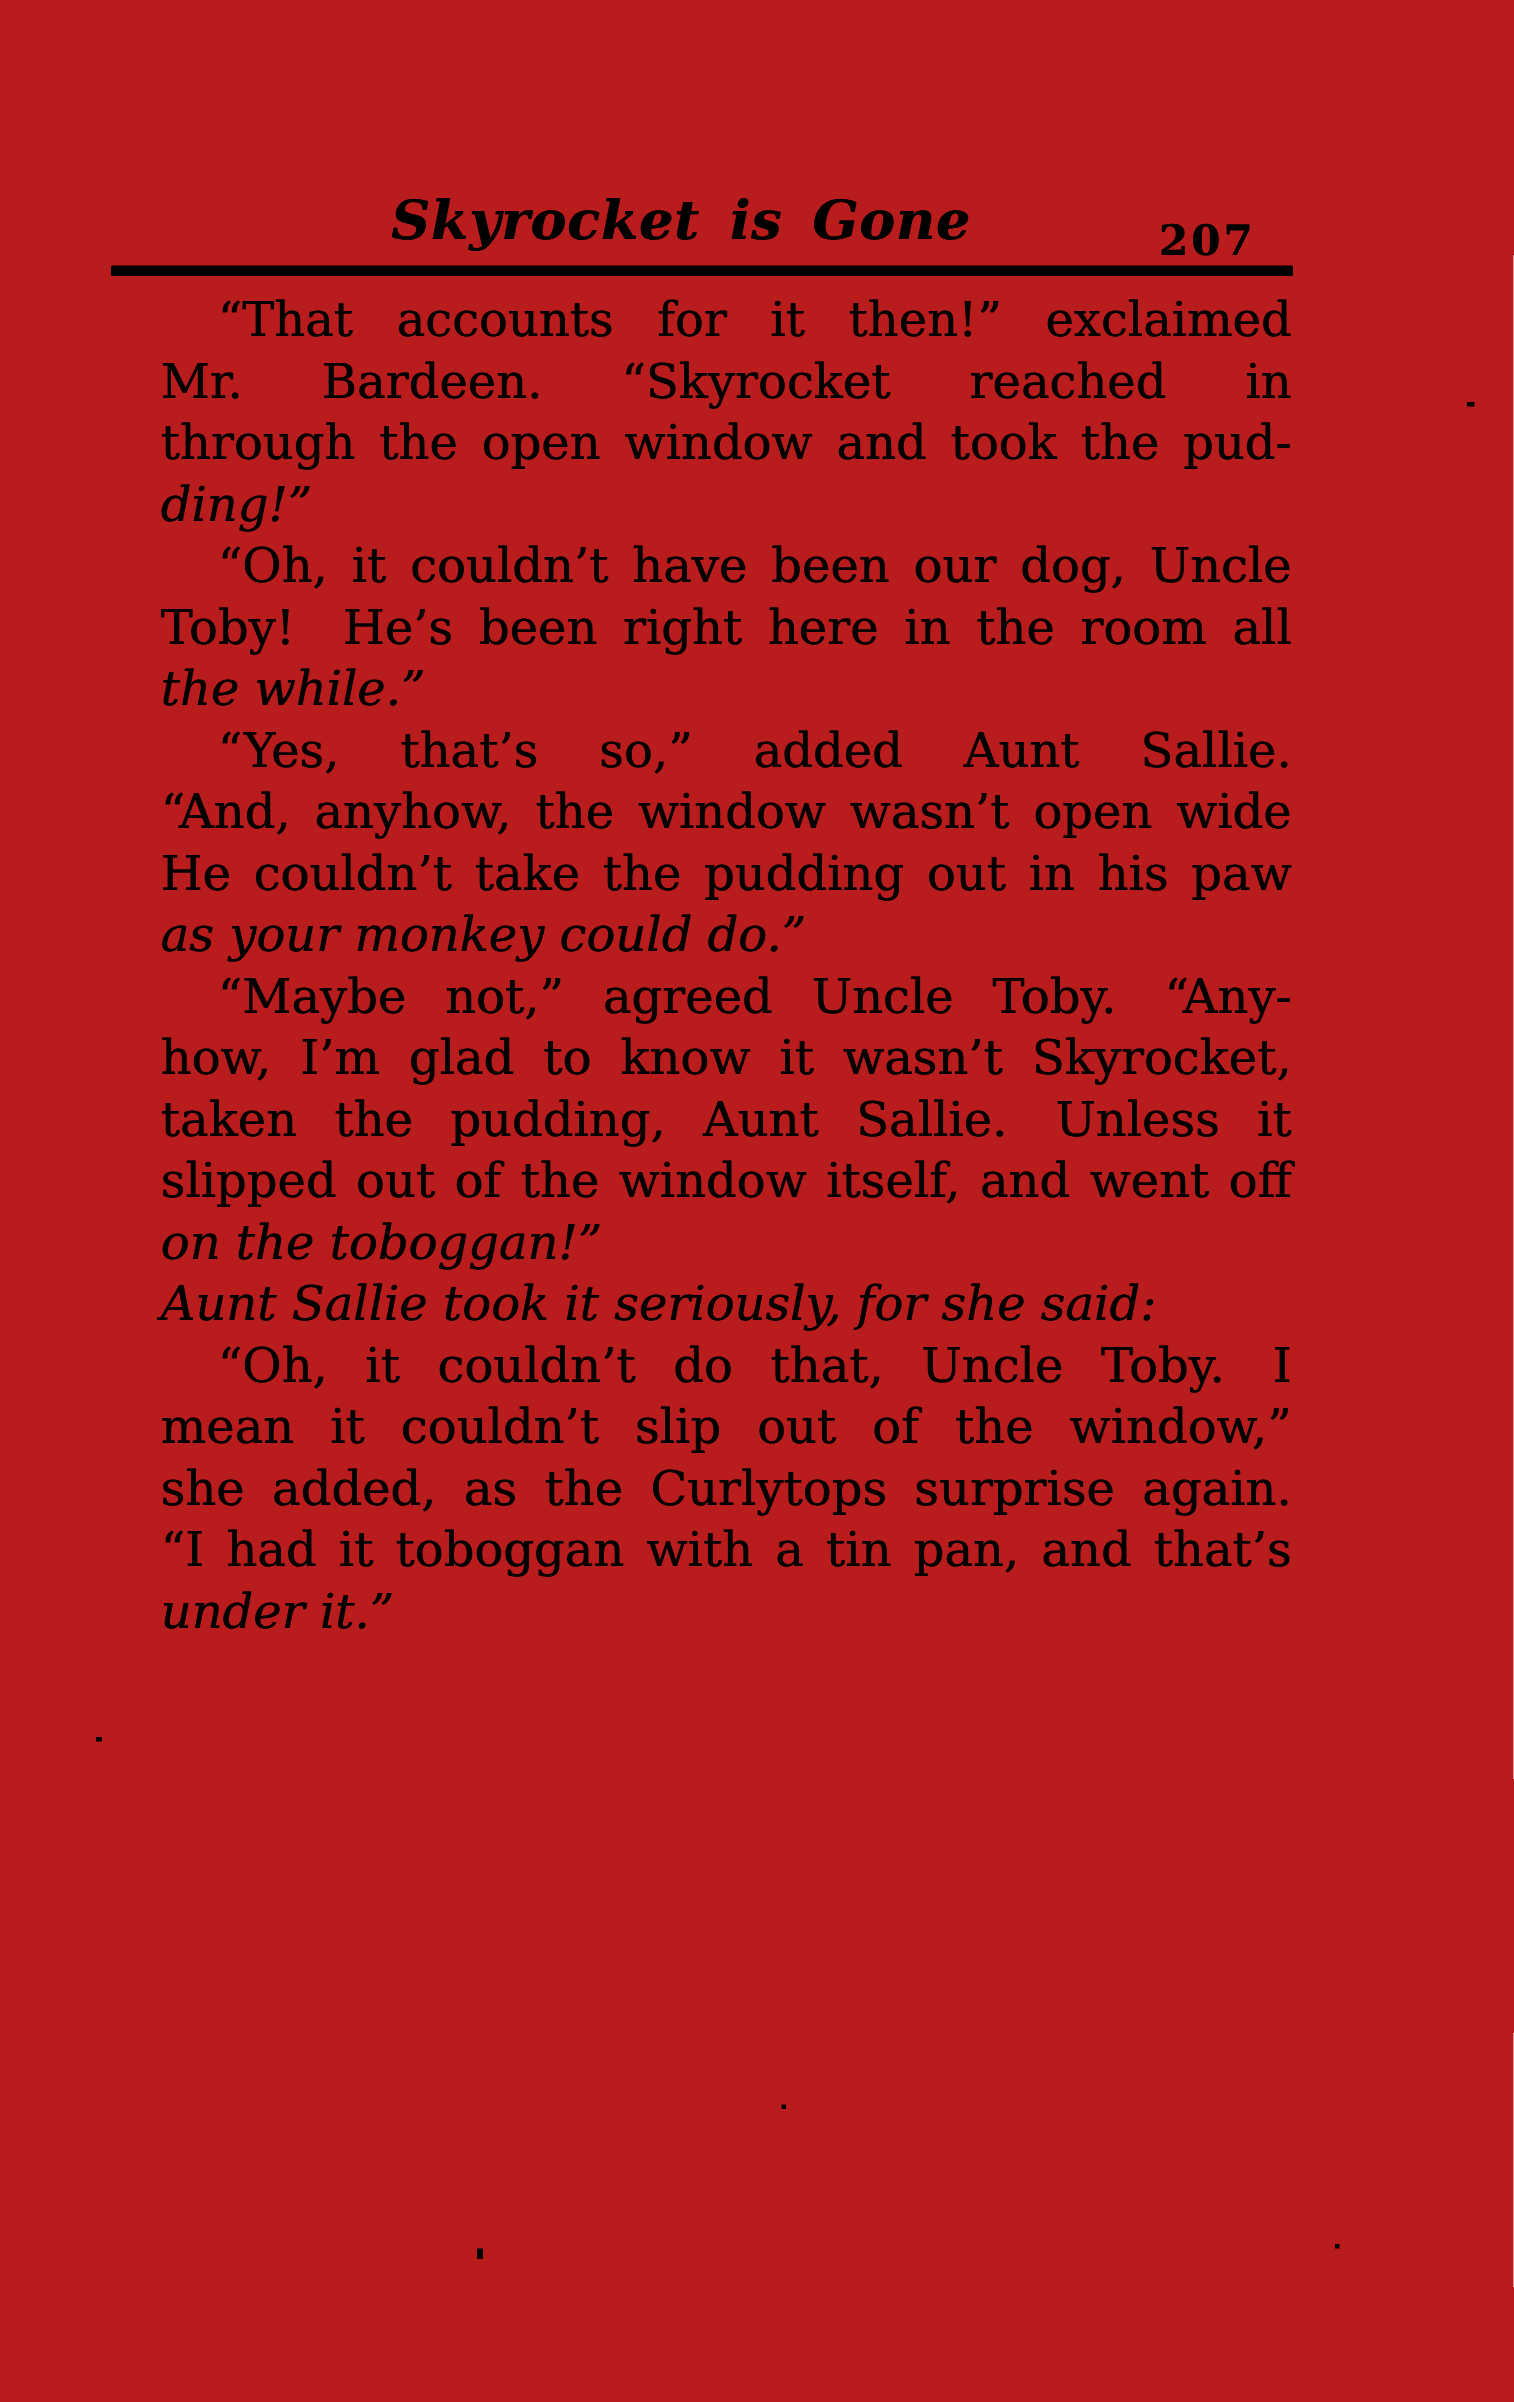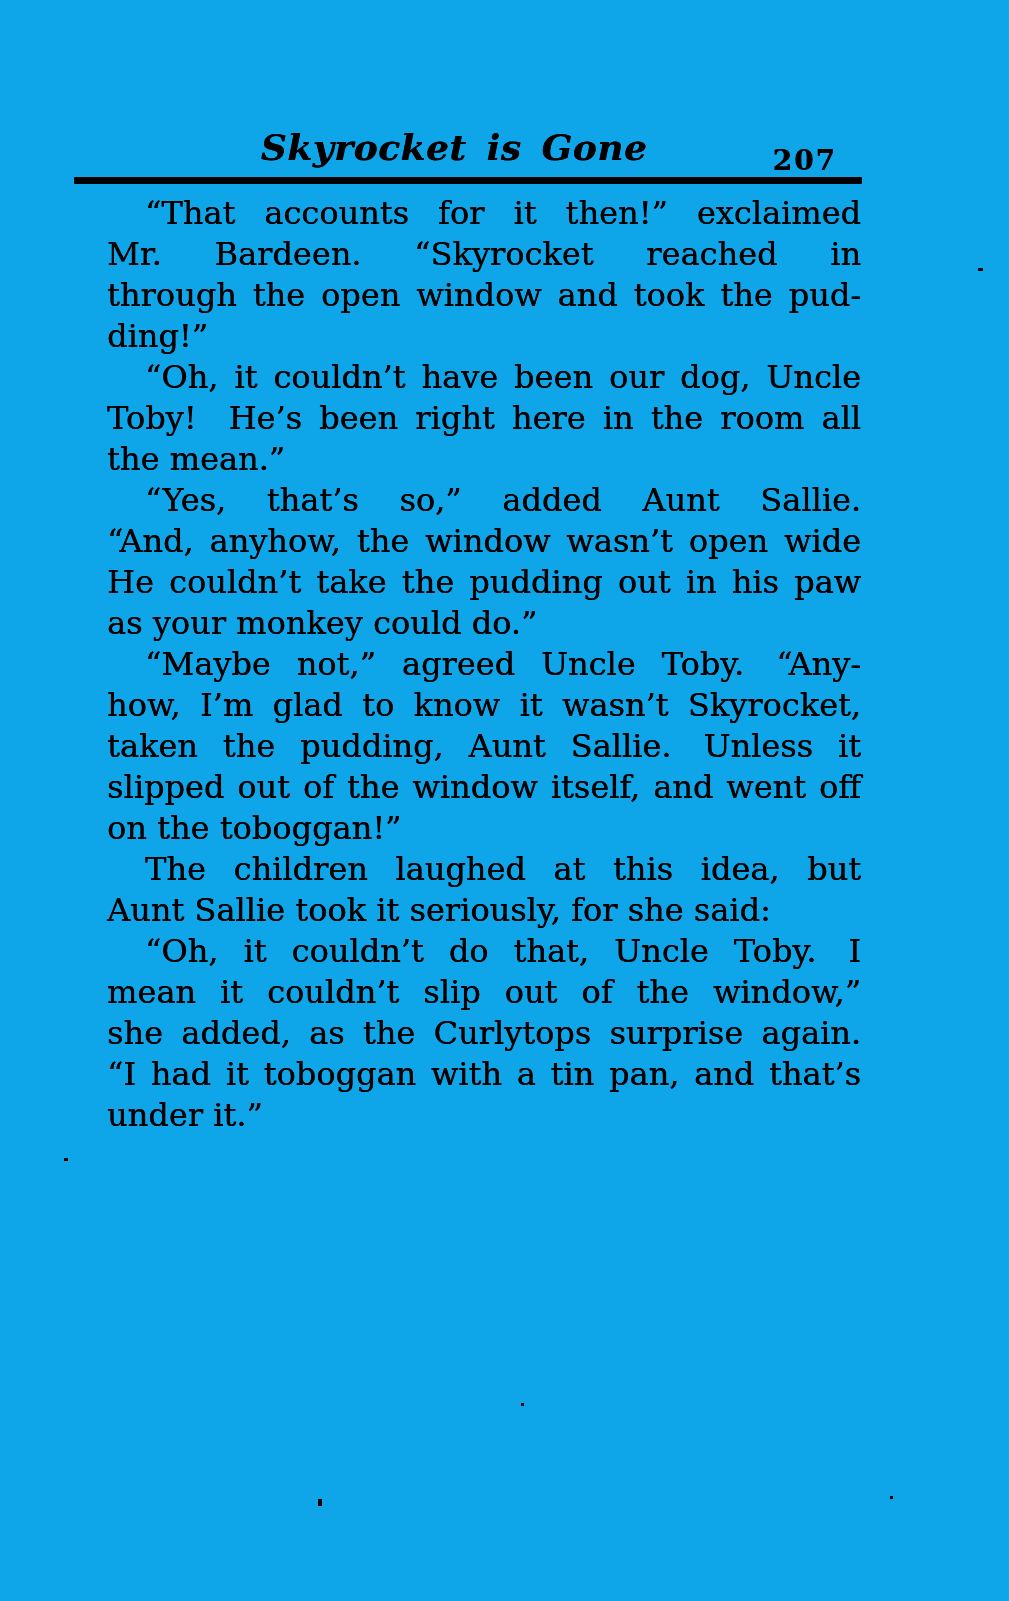--- a/index.html
+++ b/index.html
@@ -4,21 +4,21 @@
 <style>
   html, body {
     margin: 0;
     padding: 0;
     background: #ffffff;
   }
   .page {
     position: relative;
     width: 1009px;
     height: 1601px;
-    background: #0ea5e9;
+    background: #b91c1c;
     overflow: hidden;
     font-family: "DejaVu Serif", serif;
     color: #000000;
   }
   
   .header {
     position: absolute;
     left: 75px;
     top: 126px;
     width: 786px;
@@ -69,20 +69,21 @@
   .paragraph { margin: 0; }
   .line {
     text-align: justify;
     text-align-last: justify;
     margin-left: 32px;
     -moz-text-align-last: justify;
   }
   .line.first { text-indent: 38px; }
   .line.last {
     text-align-last: left;
+    font-style: italic;
     -moz-text-align-last: left;
   }
   
   .speck {
     position: absolute;
     background: #000;
   }
   .speck-1 { left: 318px; top: 1499px; width: 4px; height: 7px; }
   .speck-2 { left: 890px; top: 1496px; width: 3px; height: 3px; }
   .speck-3 { left: 978px; top: 268px;  width: 5px; height: 3px; }
@@ -104,37 +105,36 @@
   <div class="body-text" id="body-text">
       <div class="paragraph">
         <div class="line first">“That accounts for it then!” exclaimed</div>
         <div class="line">Mr. Bardeen. “Skyrocket reached in</div>
         <div class="line">through the open window and took the pud-</div>
         <div class="line last">ding!”</div>
       </div>
       <div class="paragraph">
         <div class="line first">“Oh, it couldn’t have been our dog, Uncle</div>
         <div class="line">Toby! He’s been right here in the room all</div>
-        <div class="line last">the mean.”</div>
+        <div class="line last">the while.”</div>
       </div>
       <div class="paragraph">
         <div class="line first">“Yes, that’s so,” added Aunt Sallie.</div>
         <div class="line">“And, anyhow, the window wasn’t open wide</div>
         <div class="line">He couldn’t take the pudding out in his paw</div>
         <div class="line last">as your monkey could do.”</div>
       </div>
       <div class="paragraph">
         <div class="line first">“Maybe not,” agreed Uncle Toby. “Any-</div>
         <div class="line">how, I’m glad to know it wasn’t Skyrocket,</div>
         <div class="line">taken the pudding, Aunt Sallie. Unless it</div>
         <div class="line">slipped out of the window itself, and went off</div>
         <div class="line last">on the toboggan!”</div>
       </div>
       <div class="paragraph">
-        <div class="line first">The children laughed at this idea, but</div>
         <div class="line last">Aunt Sallie took it seriously, for she said:</div>
       </div>
       <div class="paragraph">
         <div class="line first">“Oh, it couldn’t do that, Uncle Toby. I</div>
         <div class="line">mean it couldn’t slip out of the window,”</div>
         <div class="line">she added, as the Curlytops surprise again.</div>
         <div class="line">“I had it toboggan with a tin pan, and that’s</div>
         <div class="line last">under it.”</div>
       </div>
     </div>

